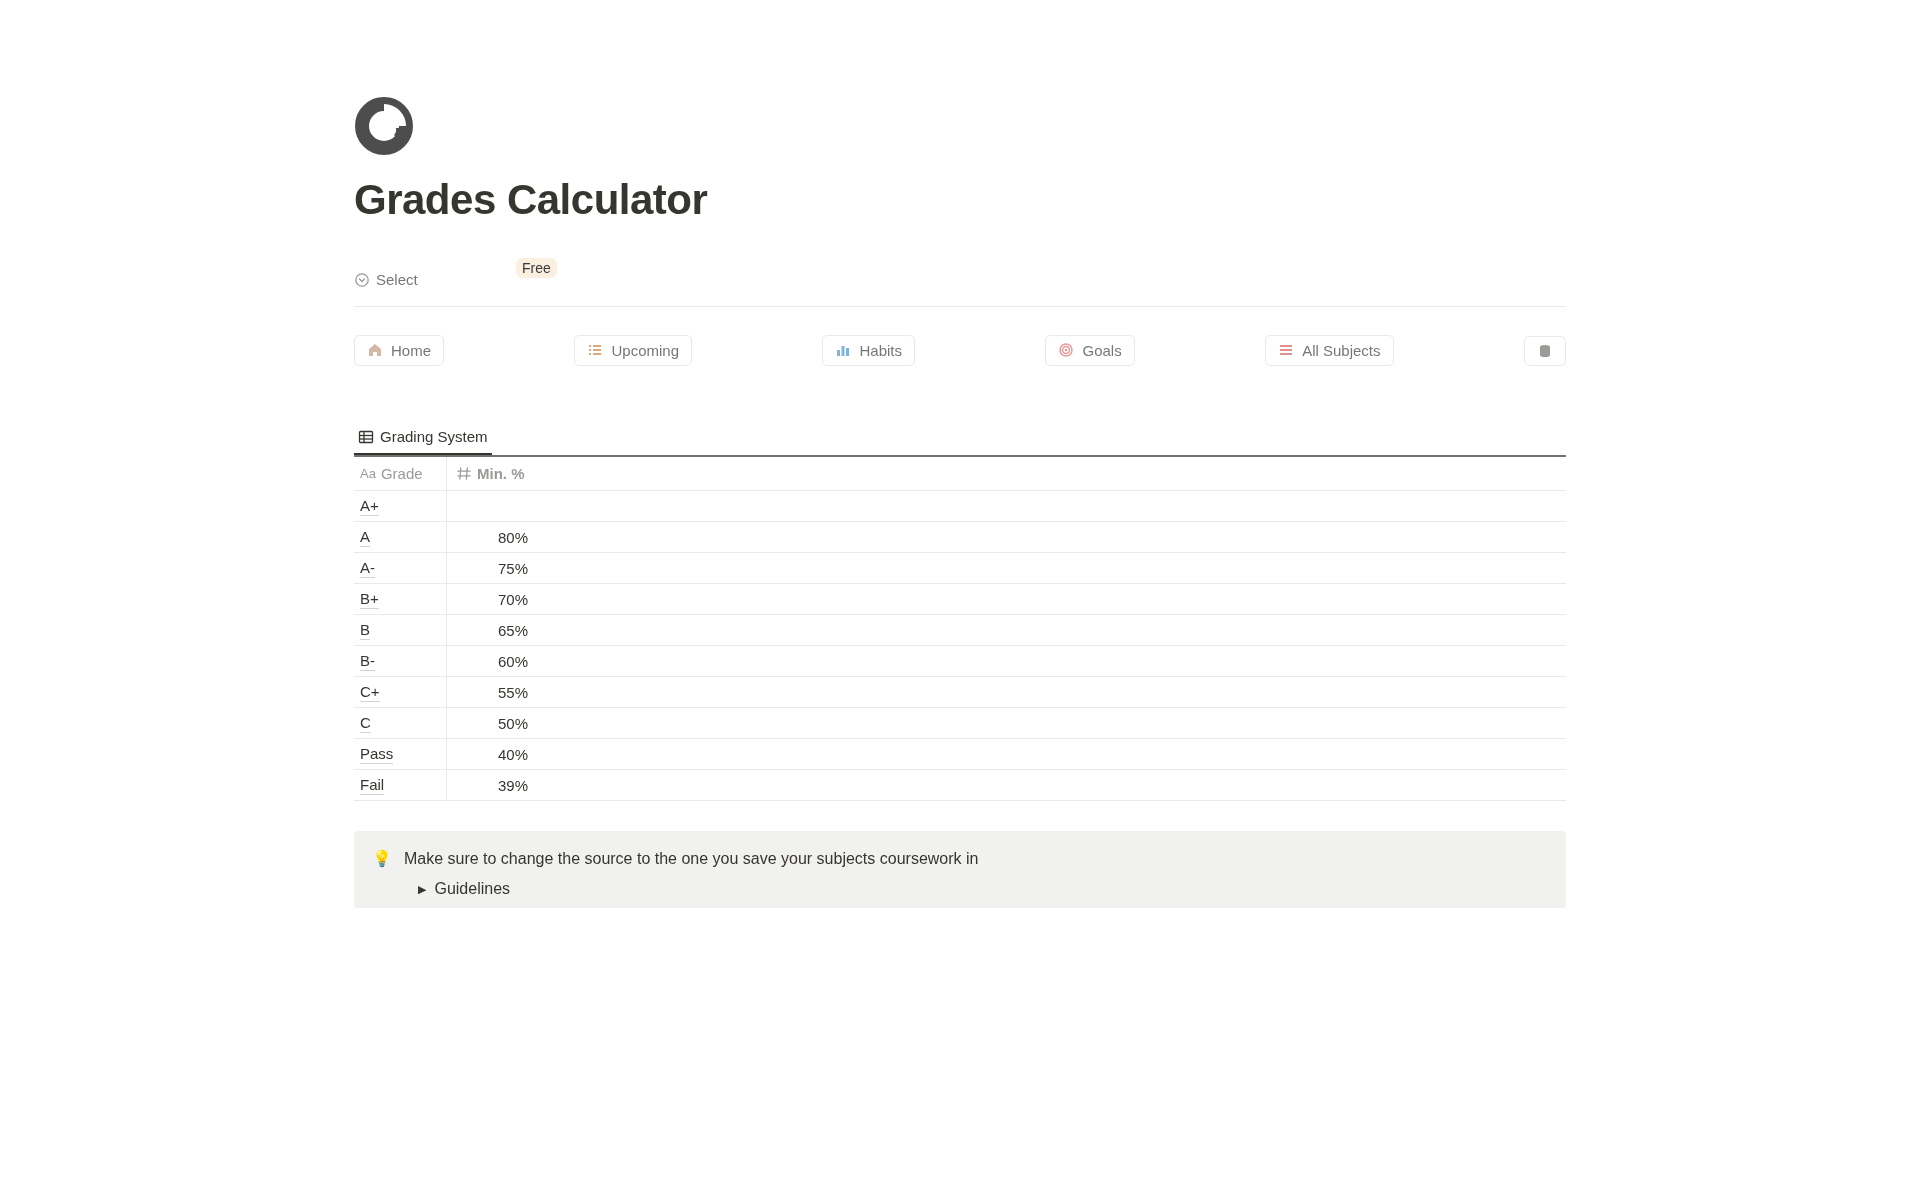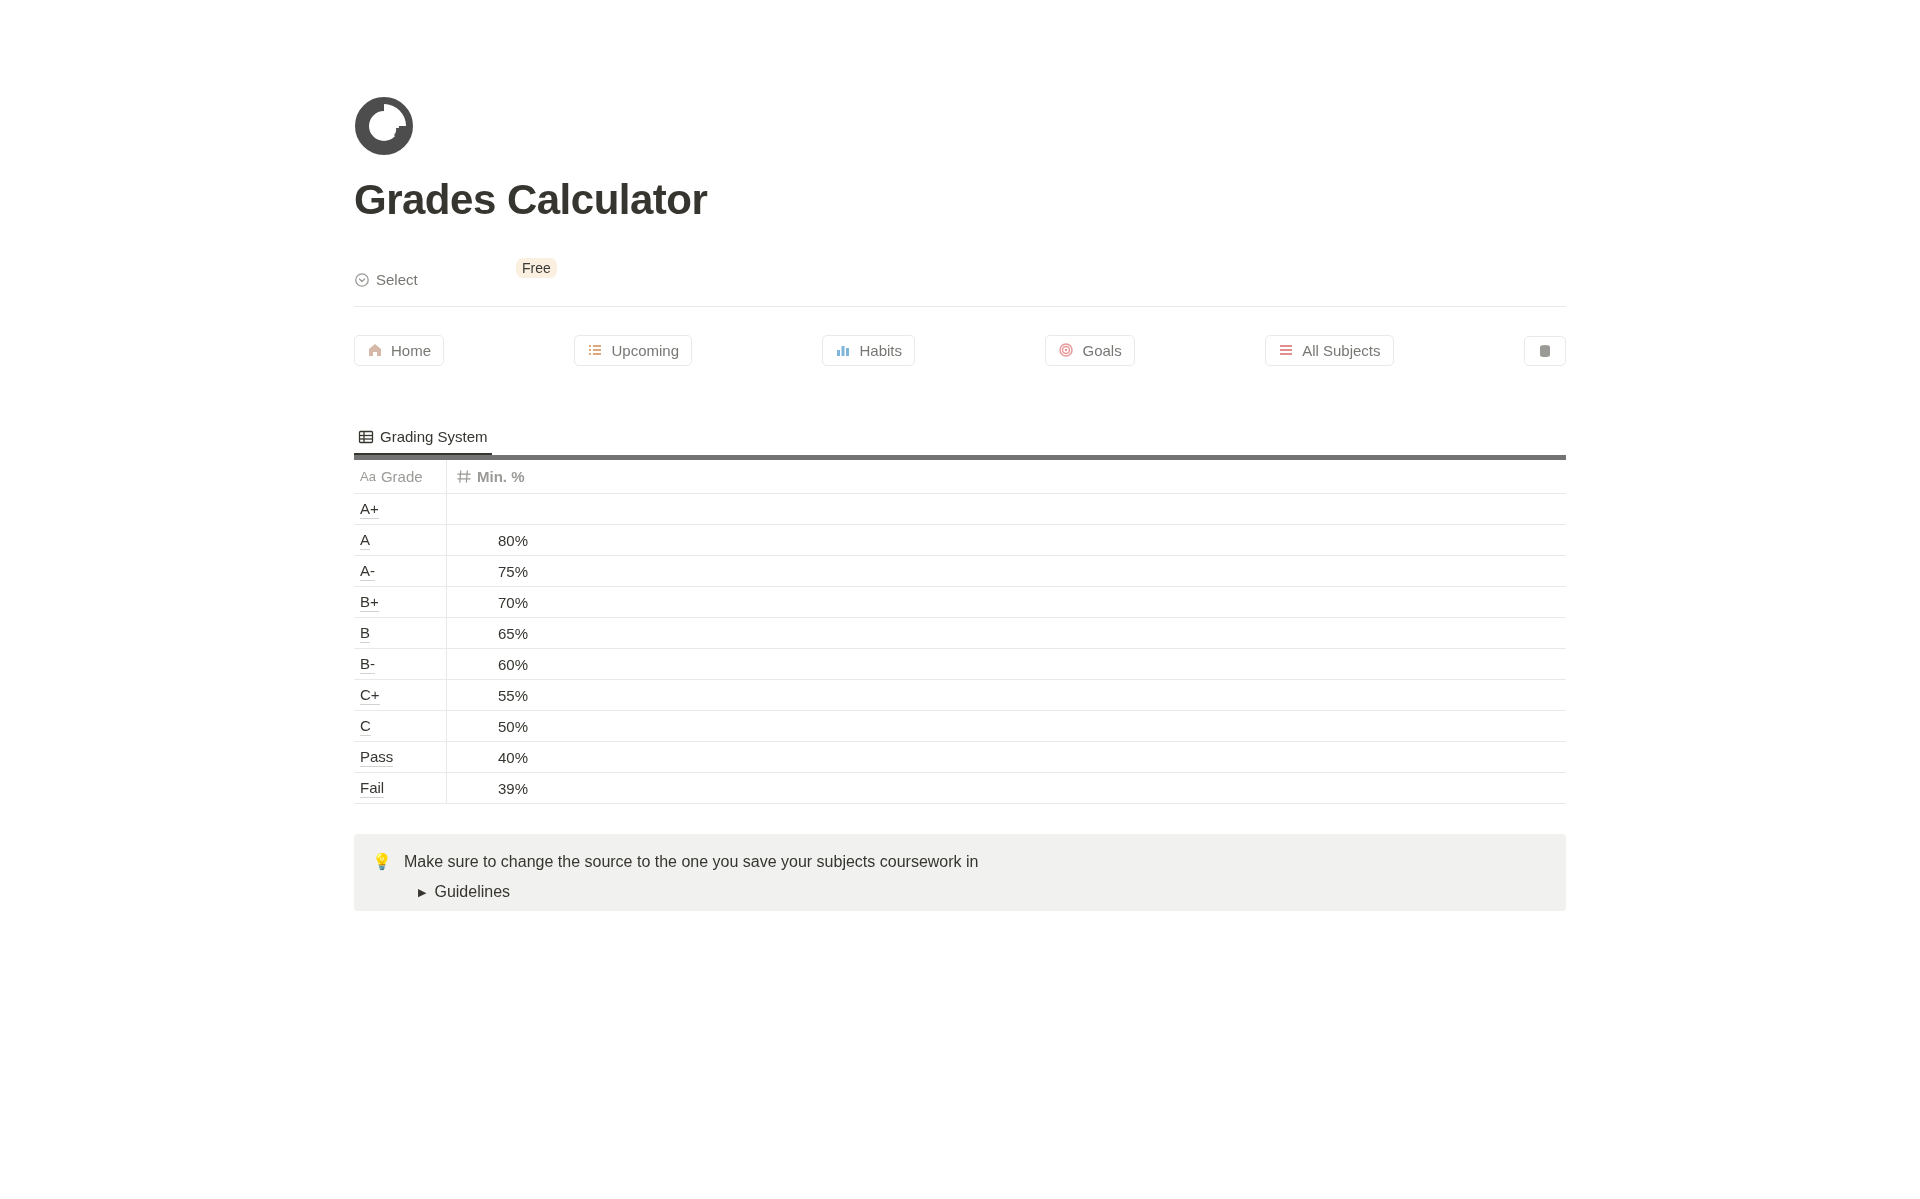--- a/index.html
+++ b/index.html
@@ -82,21 +82,21 @@
     display: inline-flex;
     align-items: center;
     gap: 6px;
     font-size: 15px;
     color: #37352f;
     padding: 6px 4px 8px 4px;
     border-bottom: 2px solid #37352f;
     font-weight: 500;
   }
   .table-wrap {
-    border-top: 5px solid #737373;
+    border-top: 2px solid #737373;
   }
   .thead-row {
     display: flex;
     font-size: 15px;
     color: #9b9a97;
     border-bottom: 1px solid #e9e9e7;
     height: 34px;
     align-items: center;
   }
   .col-grade {

